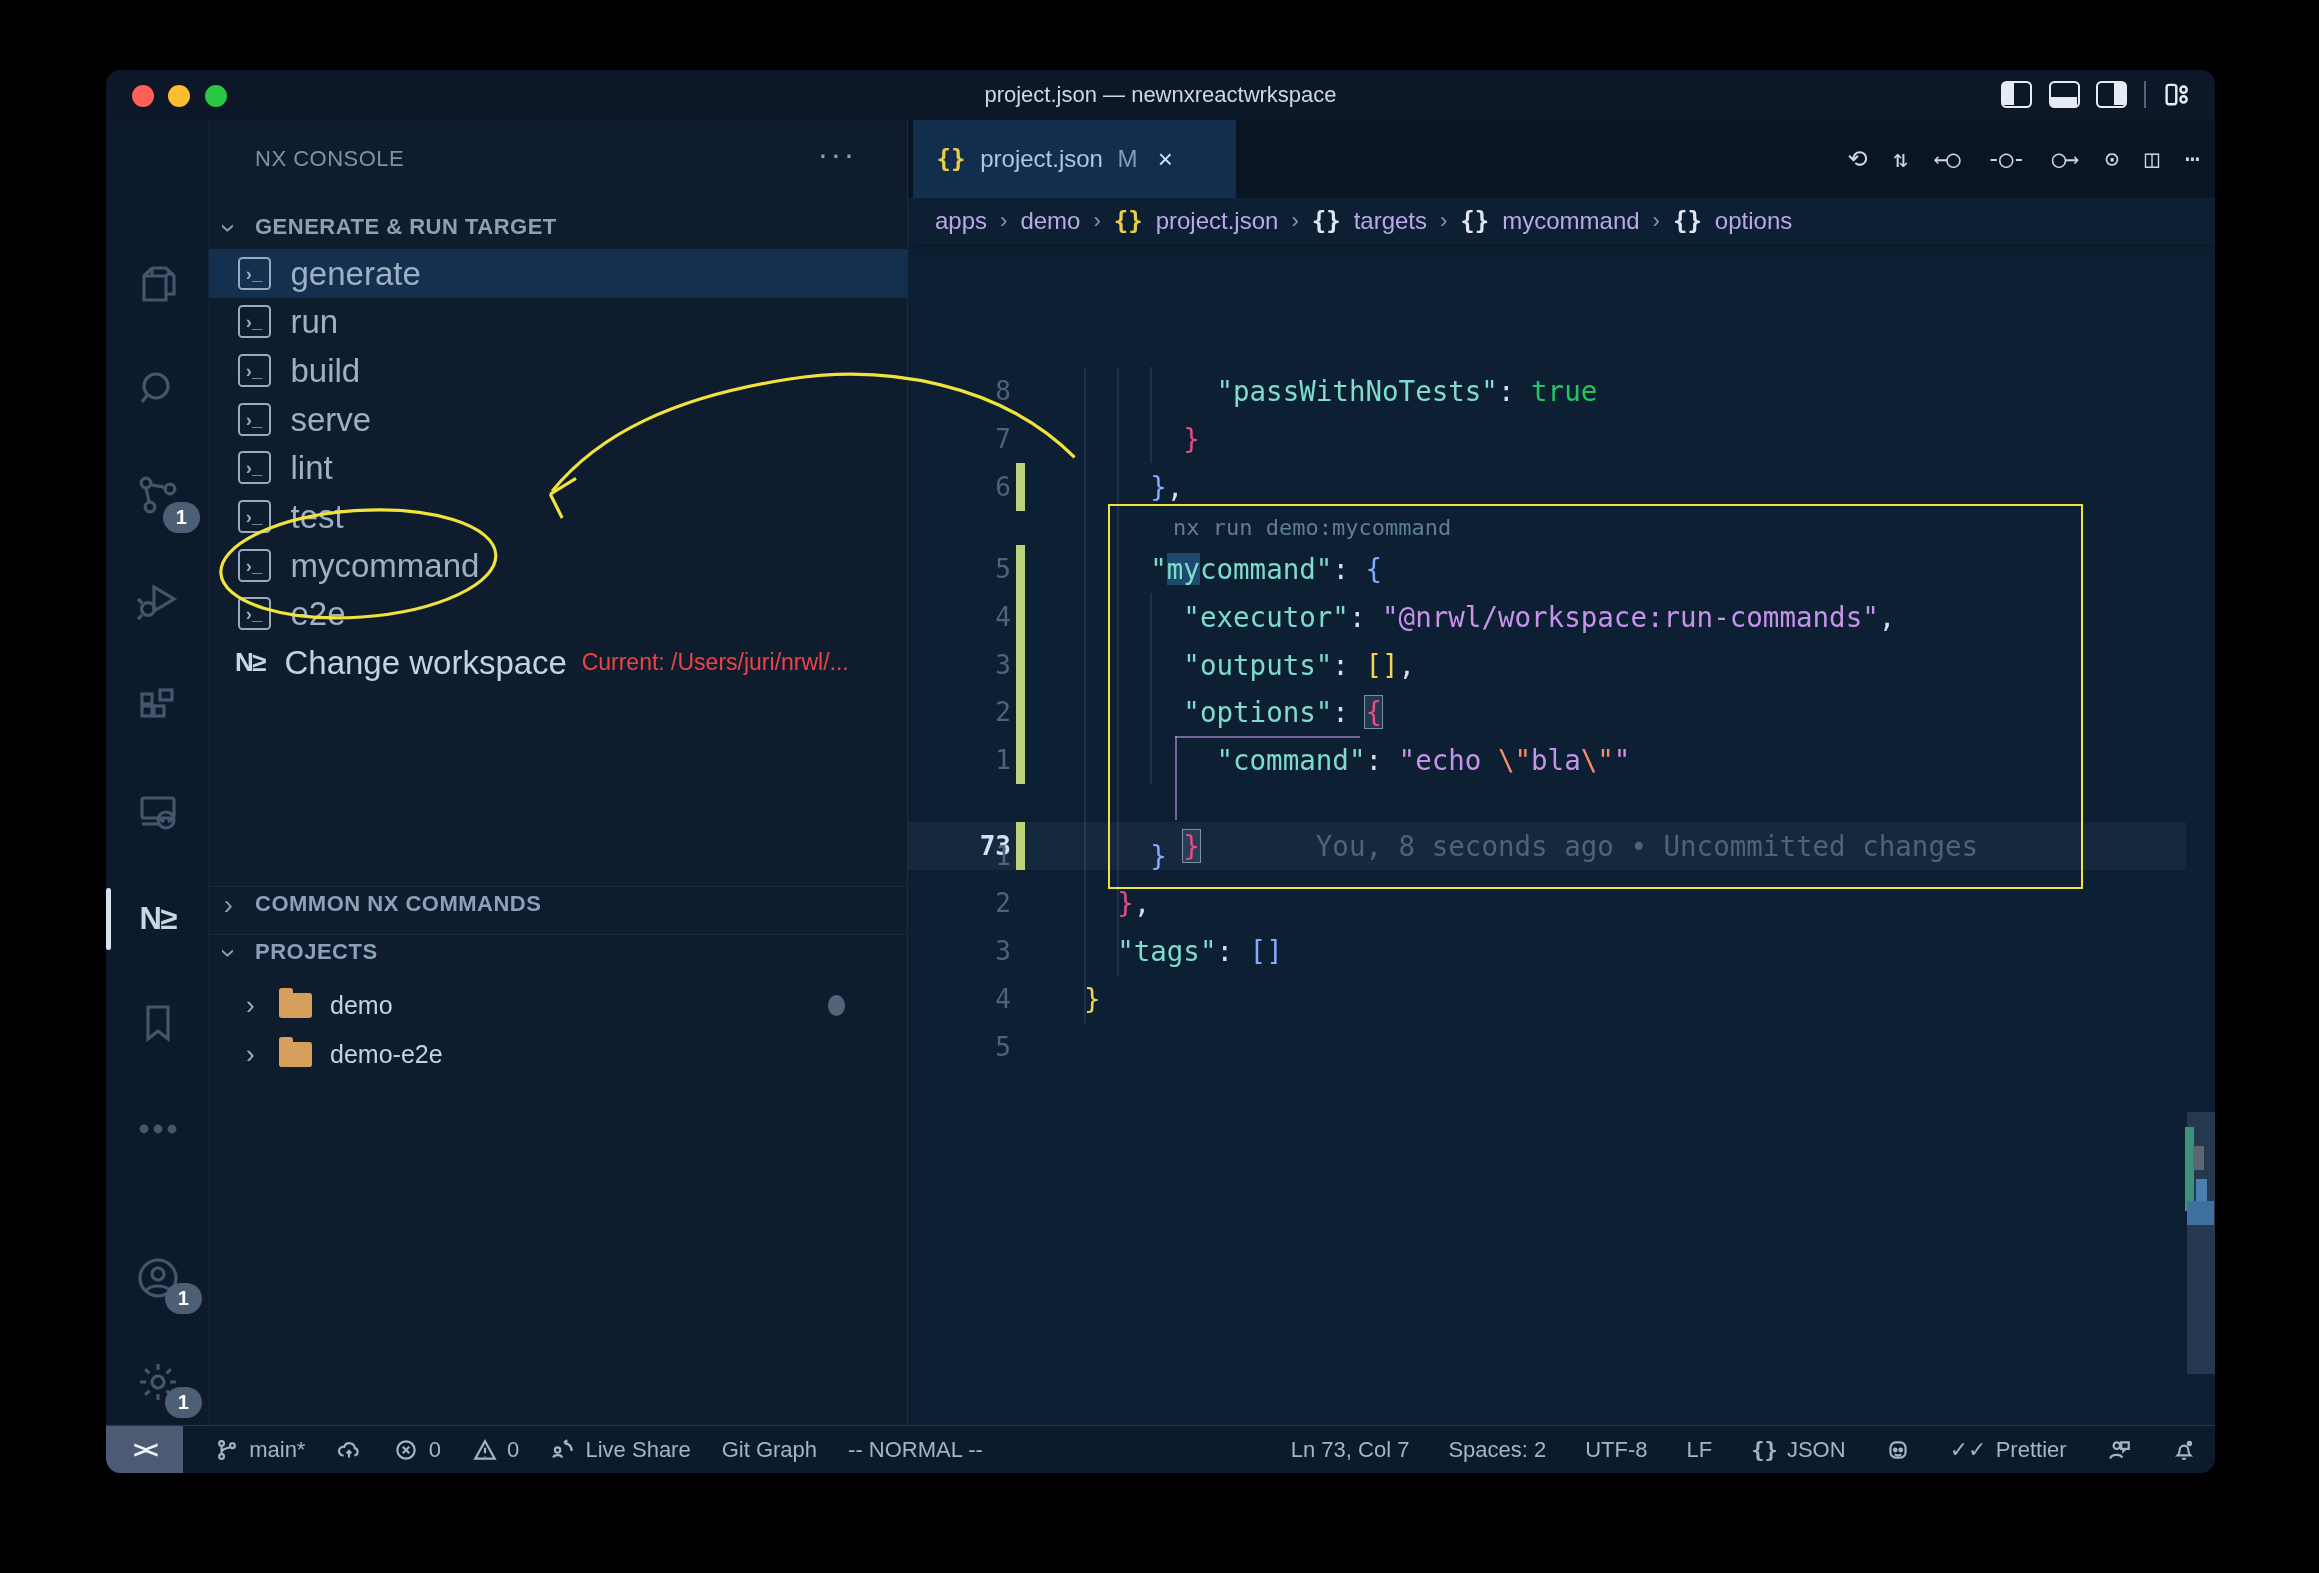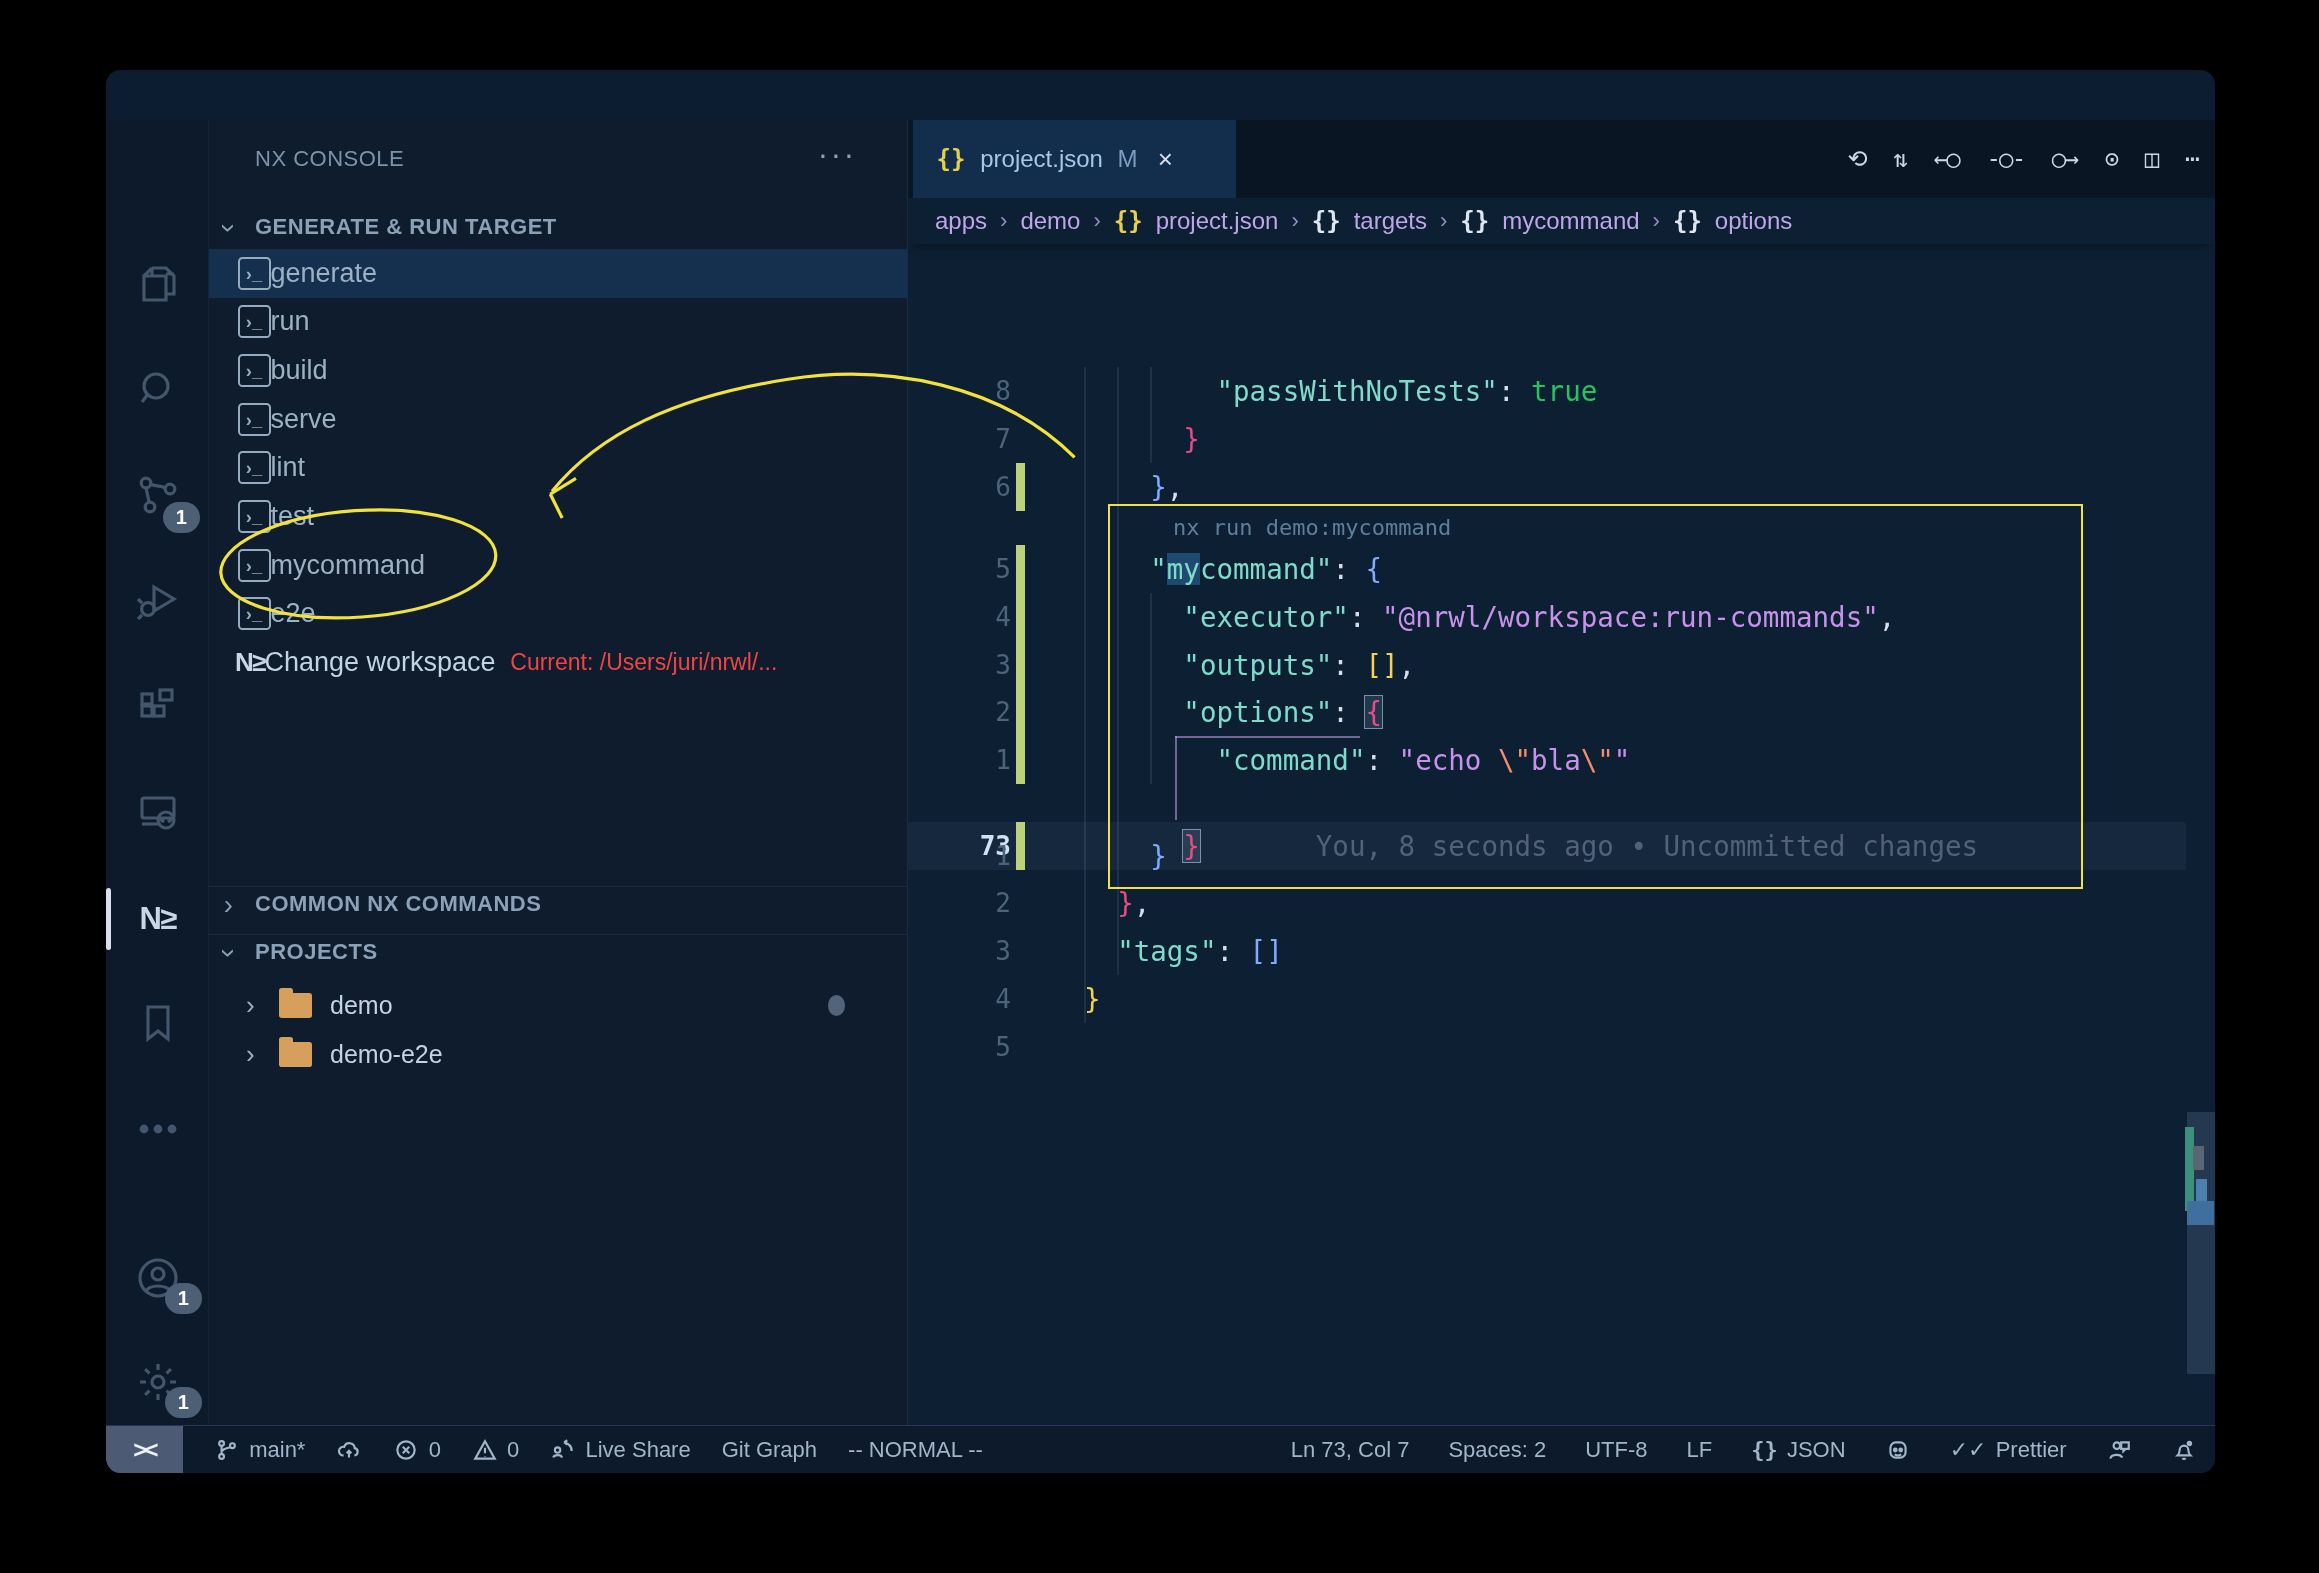--- a/index.html
+++ b/index.html
@@ -38,21 +38,21 @@
   .sb-title{position:absolute;left:46px;top:26px;font-size:22px;color:#7d93a9;letter-spacing:0.5px;}
   .sb-more{position:absolute;right:50px;top:16.5px;font-size:31px;color:#8ea3b8;letter-spacing:2.8px;}
   .section{position:absolute;left:0;width:100%;height:33px;border-top:0.9px solid #1a2940;}
   .sec-chev{position:absolute;left:14.7px;top:1.8px;font-size:27.5px;color:#8ba1b8;}
   .chev-open{display:inline-block;transform:rotate(90deg);}
   .sec-label{position:absolute;left:46px;top:3.7px;font-size:22px;font-weight:700;color:#8ba1b8;letter-spacing:0.5px;}
   .row{position:absolute;left:0;width:100%;height:49px;display:flex;align-items:center;}
   .row.selected{background:#14304e;}
   .termico{width:33px;height:33px;margin-left:28.5px;border:2.3px solid #97abc0;border-radius:4.6px;
            color:#97abc0;font-size:18.4px;font-weight:700;display:flex;align-items:center;justify-content:center;}
-  .rowlabel{font-size:27px;color:#9db1c5;}
+  .rowlabel{margin-left:20px;font-size:33px;color:#9db1c5;}
   .rowdesc{margin-left:14.7px;font-size:23px;color:#ef4444;}
   .nxmini{margin-left:26px;font-size:26px;font-weight:700;color:#c9d6e4;letter-spacing:-1.8px;}
   .pchev{margin-left:37px;font-size:26px;color:#9db1c5;}
   .folder{width:33px;height:25px;margin-left:24px;background:#d6a05c;border-radius:2.8px;position:relative;}
   .folder:before{content:"";position:absolute;left:0;top:-5.5px;width:14.7px;height:7.3px;background:#d6a05c;
                  border-radius:2.8px 2.8px 0 0;}
   .projlabel{margin-left:18.4px;font-size:25px;color:#c3d3e2;}
   .dirtydot{position:absolute;right:62px;width:17.4px;height:21px;border-radius:50%;background:#53647a;}
   
   .editor{position:absolute;left:802px;top:50px;width:1308px;height:1306px;background:#0d1f33;}
@@ -107,20 +107,43 @@
   .sb-braces{font-family:"DejaVu Sans Mono",monospace;font-weight:700;}
   
   .overlay{position:absolute;left:0;top:0;width:2320px;height:1574px;pointer-events:none;}
 </style>
 </head>
 <body>
 
 <div class="stage">
  <div class="window">
 
+  <div class="titlebar">
+    <div class="tl r"></div>
+    <div class="tl y"></div>
+    <div class="tl g"></div>
+    <div class="wtitle">project.json — newnxreactwrkspace</div>
+    <div class="laygrp">
+      <div class="layico">
+            <i style="left:0;top:0;width:11px;height:22px;"></i>
+          </div>
+      <div class="layico">
+            <i style="left:0;bottom:0;width:26px;height:9.2px;"></i>
+          </div>
+      <div class="layico">
+            <i style="right:0;top:0;width:11px;height:22px;"></i>
+          </div>
+      <div class="laysep"></div>
+      <svg width="31" height="29" viewBox="0 0 24 24" style="stroke:#e6ecf5;fill:none;stroke-width:2;">
+        <rect x="3" y="4" width="8" height="16" rx="2"></rect>
+            <circle cx="17" cy="8" r="2.6"></circle>
+            <circle cx="17" cy="16" r="2.6"></circle>
+      </svg>
+    </div>
+  </div>
 
   <div class="activitybar" id="activitybar">
         <div class="act" style="top: 123px;">
           <span><svg viewBox="0 0 24 24">
               <path d="M9 4h7l4 4v9h-4M9 4v4h-4M9 4l-4 4v0M5 8h4v0M16 7h4M5 8v12h11V8z"></path>
             </svg></span>
         </div>
         <div class="act" style="top: 229px;">
           <span><svg viewBox="0 0 24 24">
               <circle cx="11" cy="10" r="6"></circle>

